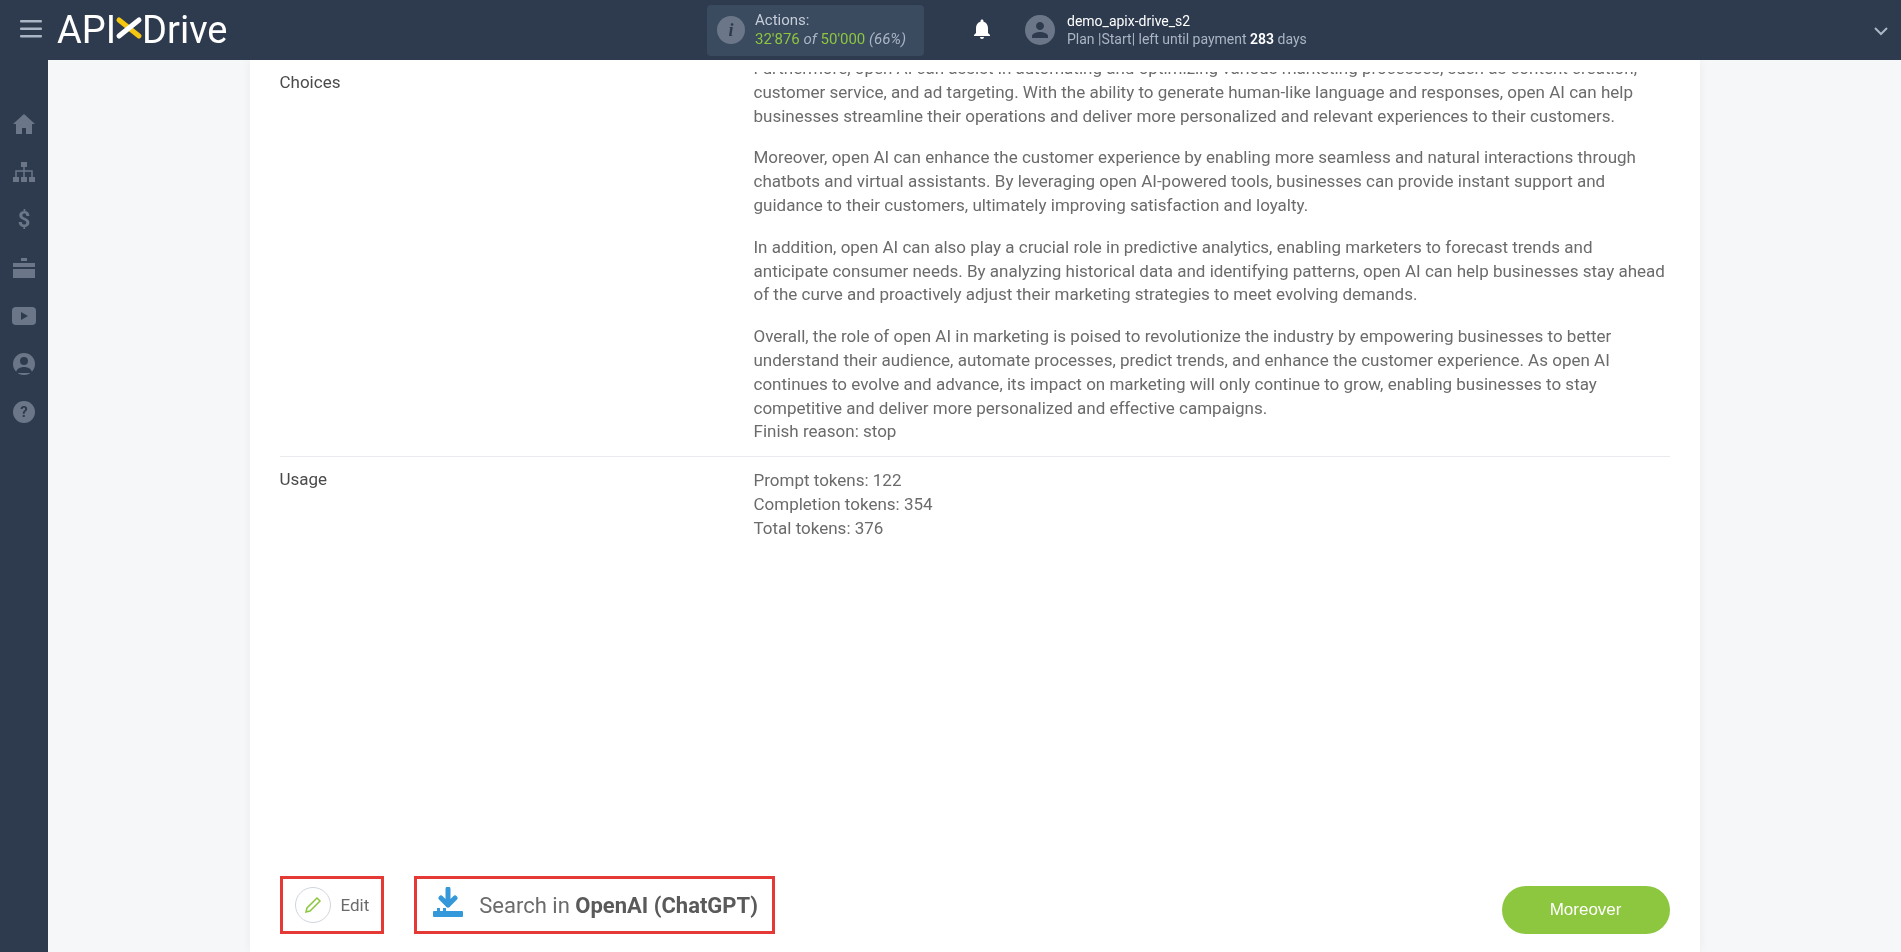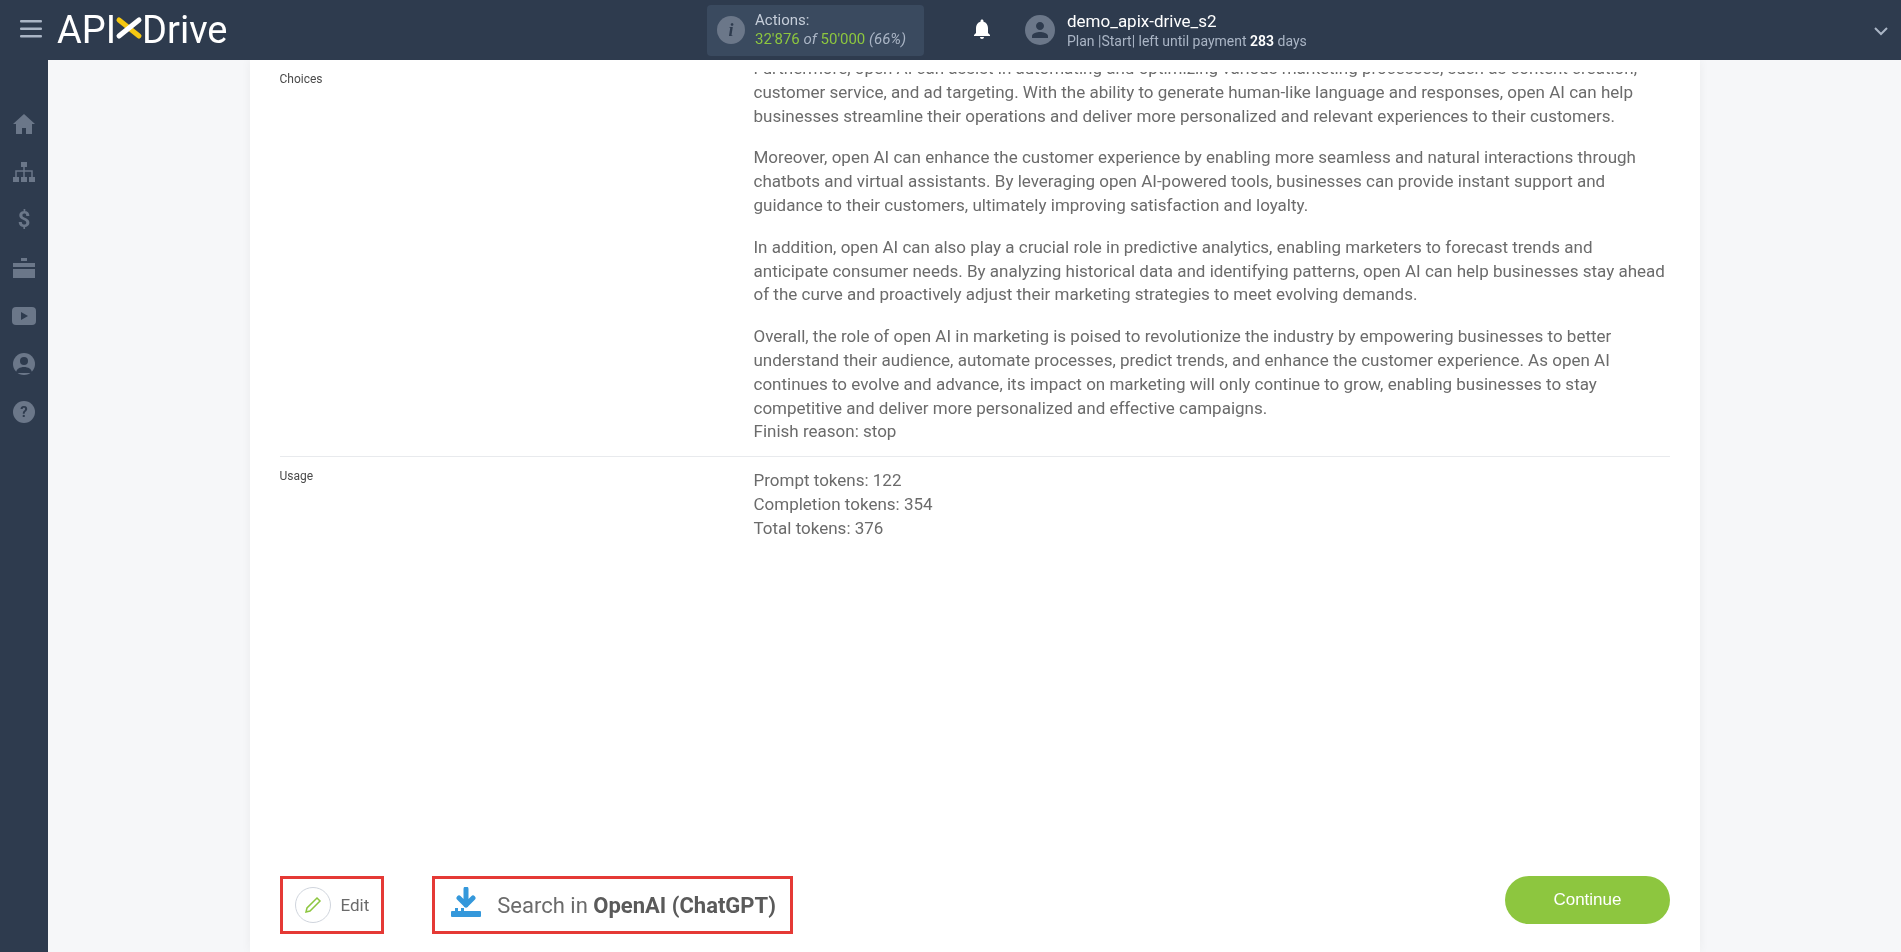--- a/index.html
+++ b/index.html
@@ -142,21 +142,21 @@
 }
 
 .user-info {
   display: flex;
   flex-direction: column;
   line-height: 1.3;
 }
 
 .user-name {
   color: #ffffff;
-  font-size: 17px;
+  font-size: 14px;
 }
 
 .user-plan {
   color: #aab5c5;
   font-size: 14px;
 }
 
 .user-plan-days {
   color: #ffffff;
   font-weight: 600;
@@ -221,21 +221,21 @@
   padding: 12px 0;
 }
 
 .data-row:last-child {
   border-bottom: none;
 }
 
 .data-label {
   width: 474px;
   color: #4a4a4a;
-  font-size: 12px;
+  font-size: 17px;
   padding-right: 20px;
   flex-shrink: 0;
 }
 
 .data-value {
   flex: 1;
   color: #6b6b6b;
   font-size: 17px;
   line-height: 1.4;
 }
@@ -252,23 +252,23 @@
   align-items: flex-start;
 }
 
 .choices-value {
   max-height: 544px;
   overflow: hidden;
 }
 
 .footer-bar {
   display: flex;
-  align-items: flex-start;
+  align-items: flex-end;
   padding: 18px 30px;
-  gap: 48px;
+  gap: 30px;
 }
 
 .edit-box {
   display: flex;
   align-items: center;
   gap: 10px;
   border: 3px solid #e53935;
   padding: 8px 12px;
   cursor: pointer;
 }
@@ -469,17 +469,17 @@
                 <rect x="2" y="24" width="30" height="6" rx="1"></rect>
                 <rect x="6" y="21" width="3" height="3"></rect>
                 <rect x="12" y="21" width="3" height="3"></rect>
               </svg>
           </div>
           <span class="search-label">
             <span>Search in </span><strong>OpenAI (ChatGPT)</strong>
           </span>
         </div>
 
-        <button class="continue-btn">Continue</button>
+        <button class="continue-btn">Moreover</button>
       </div>
     </div>
   </div>
 </div>
 
 </body></html>

